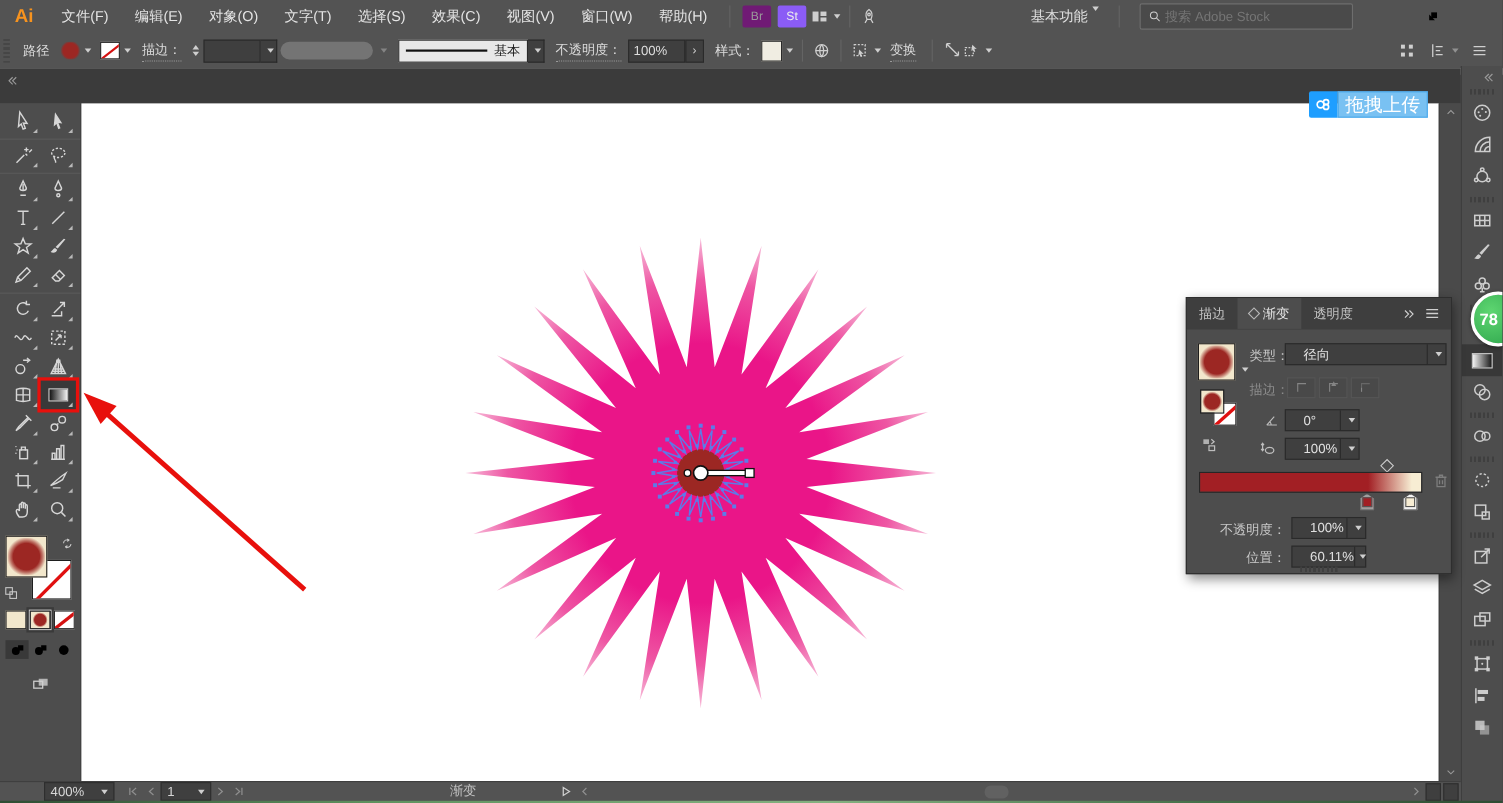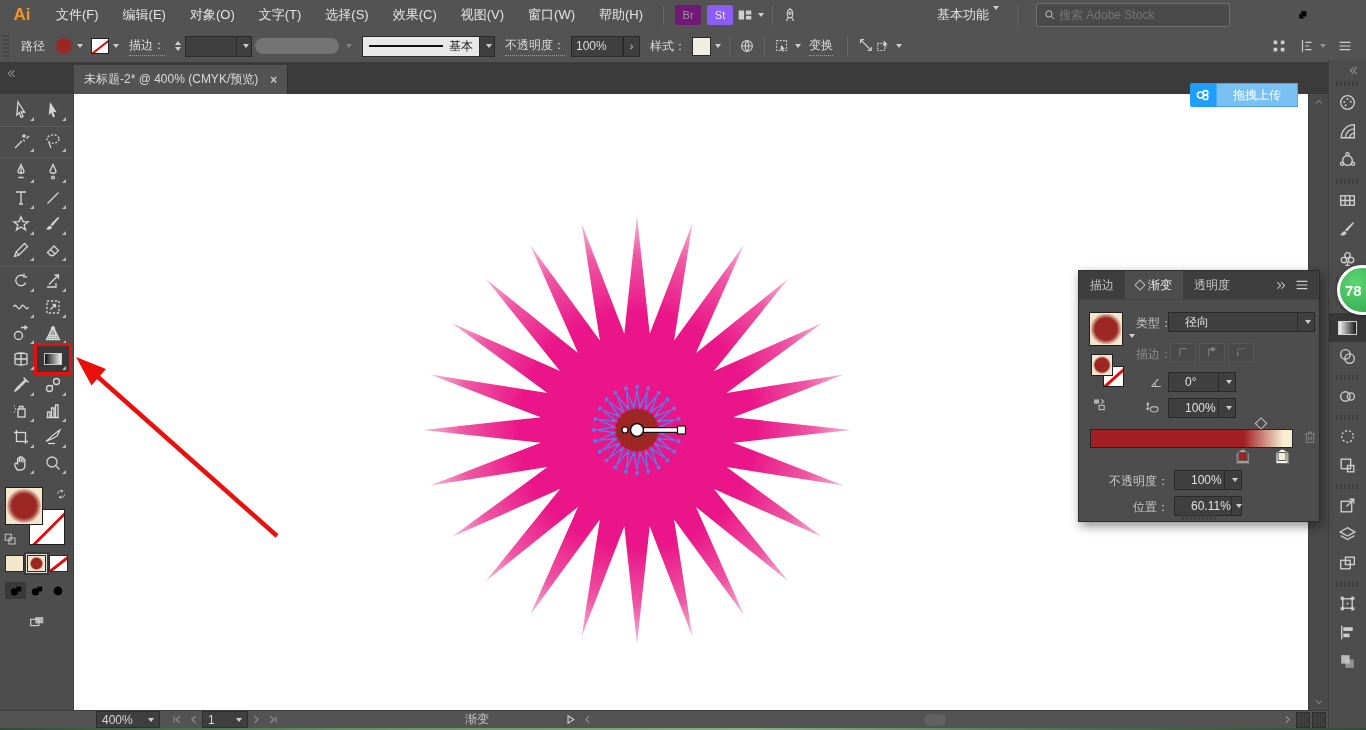--- a/index.html
+++ b/index.html
@@ -130,21 +130,21 @@
   .navic svg *{stroke:currentColor;fill:none;stroke-width:1.4}
   .sb-tool{width:170px;text-align:center;color:#C4C4C4;margin-left:110px}
   .htrack{position:relative;flex:1;height:16px;margin:0 4px}
   .hthumb{position:absolute;left:48%;top:2px;width:22px;height:12px;border-radius:6px;background:#616161}
   .sb-corner{display:flex;gap:2px;margin-right:2px}
   .sb-corner i{width:12px;height:14px;background:#3F3F3F;border:1px solid #2E2E2E}
   .sliver{position:absolute;left:0;top:728px;width:1366px;height:2px;background:linear-gradient(90deg,#2E4D33,#5F925F 25%,#84B180 55%,#456F49 80%,#2E4D33)}
   
   .upload{position:absolute;left:1190px;top:83px;height:24px;display:flex;z-index:7}
   .upload .uicon{width:26px;height:24px;background:#1E9EFF;border-radius:2px 0 0 2px;display:flex;align-items:center;justify-content:center}
-  .upload .ulabel{width:80px;height:22px;border:1px solid #49A8EC;background:#79C1F2;color:#FFFFFF;font-size:12px;display:flex;align-items:center;justify-content:center}
+  .upload .ulabel{width:80px;height:22px;border:1px solid #49A8EC;background:#79C1F2;color:#FFFFFF;font-size:17px;display:flex;align-items:center;justify-content:center}
   .badge{position:absolute;left:1337px;top:265px;width:50px;height:50px;border-radius:50%;background:radial-gradient(circle at 35% 35%,#5ED671,#2BA24A);border:3px solid #FFF;box-shadow:0 1px 4px rgba(0,0,0,.4);z-index:9;display:flex;align-items:center;color:#FFF;font-weight:bold;font-size:15px;padding-left:5px;box-sizing:border-box}
 </style>
 </head>
 <body>
 
 <div id="app">
 
   <div class="menubar">
     <div class="ailogo">Ai</div>
     <div style="display:flex">
@@ -297,24 +297,20 @@
         </span>
     </div>
   </div>
 
   <div class="tabbar">
     <span class="tb-collapse ic">
         <svg viewBox="0 0 16 16" style="width:13px;height:13px">
           <path d="M12 4 L8 8 L12 12 M8 4 L4 8 L8 12"></path>
         </svg>
       </span>
-    <div class="doctab">
-      <span>未标题-2* @ 400% (CMYK/预览)</span>
-      <span class="close">×</span>
-    </div>
   </div>
 
   <div class="toolbar">
     <div>
         <div class="tgroup">
           <div class="tool">
             <svg viewBox="0 0 20 20">
               <path d="M7 2 L13.6 12.2 L10.2 11.8 L12 16.6 L10 17.4 L8.3 12.7 L5.8 15 Z"></path>
             </svg>
           </div>
@@ -854,21 +850,21 @@
         <span>60.11%</span>
           <span class="pa">
             <span class="chev"></span>
           </span>
       </div>
       <div class="handle-b"></div>
     </div>
   </div>
 
   <div class="statusbar">
-    <div class="sb-field" style="margin-left:96px;width:52px">
+    <div class="sb-field" style="margin-left:40px;width:52px">
       <span>400%</span>
         <span class="chev" style="margin-left:auto"></span>
     </div>
     <span class="navic" style="margin-left:10px">
         <svg viewBox="0 0 16 16">
           <path d="M5 4 V12 M12 4 L7.5 8 L12 12"></path>
         </svg>
       </span>
     <span class="navic">
         <svg viewBox="0 0 16 16">

